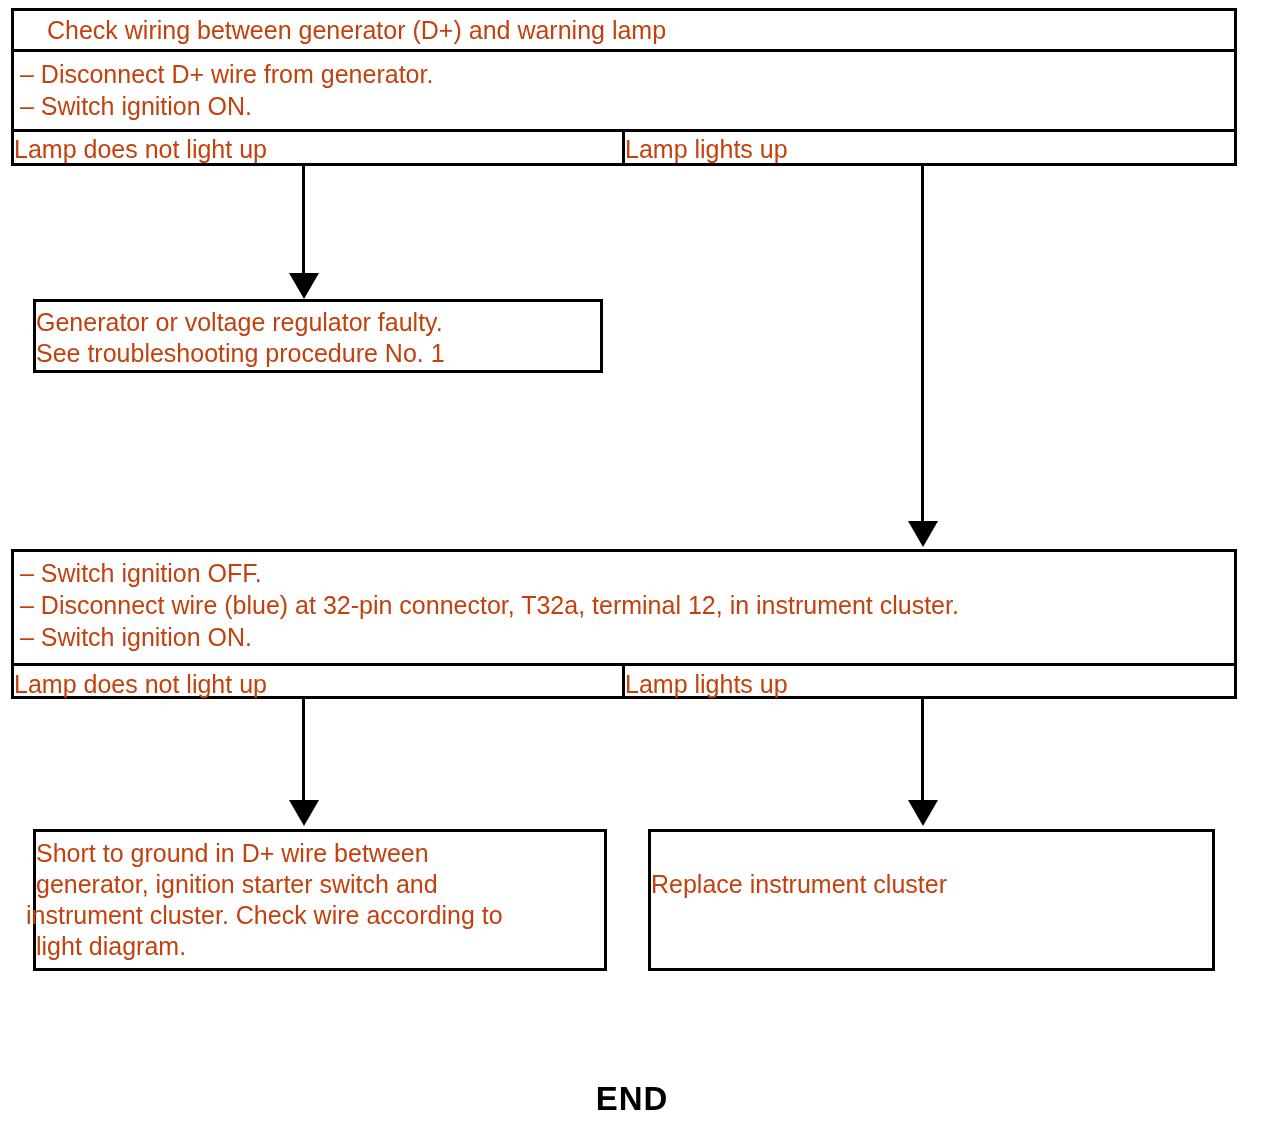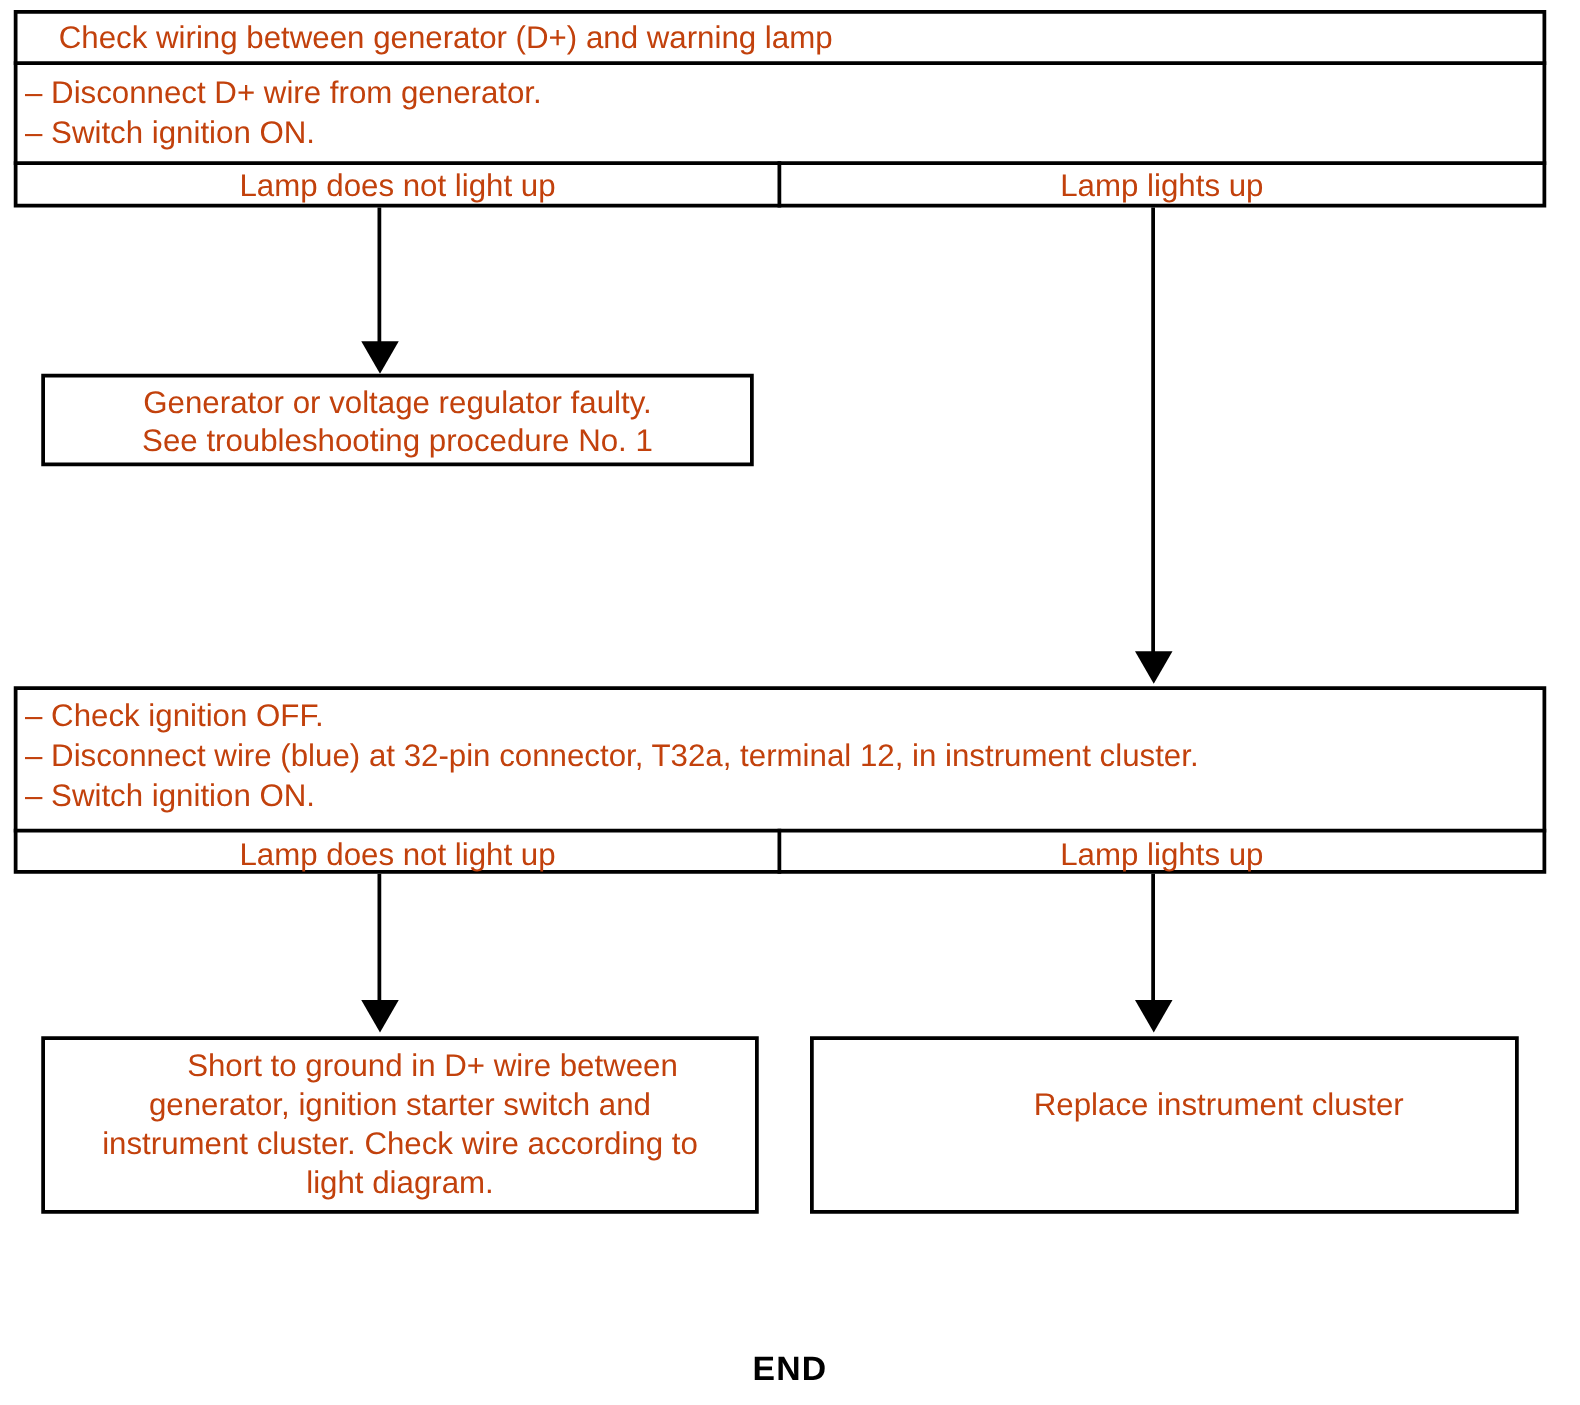--- a/index.html
+++ b/index.html
@@ -27,21 +27,20 @@
 
   .txt {
     position: absolute;
     box-sizing: border-box;
     font-size: 25px;
     line-height: 32px;
     color: #c2410c;
     white-space: pre;
   }
   .txt-center {
-    text-align: center;
   }
 
   
   .strip-divider {
     position: absolute;
     background: #000000;
   }
 
   .vline {
     position: absolute;
@@ -52,21 +51,21 @@
     position: absolute;
     width: 0;
     height: 0;
     border-left: 15px solid transparent;
     border-right: 15px solid transparent;
     border-top: 26px solid #000000;
   }
 
   .end-label {
     position: absolute;
-    font-size: 27px;
+    font-size: 33px;
     font-weight: bold;
     letter-spacing: 1px;
     text-align: center;
     color: #000000;
   }
 </style>
 </head>
 <body>
 
 <div id="page">
@@ -92,21 +91,21 @@
 
   <div class="vline" style="left:921px; top:166px; height:358px;"></div>
   <div class="arrowhead" style="left:908px; top:521px;"></div>
 
   <div class="box" style="left:33px; top:299px; width:570px; height:74px;"></div>
   <div class="txt txt-center" style="left:36px; top:306px; width:564px;">Generator or voltage regulator faulty.</div>
   <div class="txt txt-center" style="left:36px; top:337px; width:564px;">See troubleshooting procedure No. 1</div>
 
   <div class="box" style="left:11px; top:549px; width:1226px; height:150px;"></div>
 
-  <div class="txt" style="left:20px; top:557px; width:1190px;">– Check ignition OFF.</div>
+  <div class="txt" style="left:20px; top:557px; width:1190px;">– Switch ignition OFF.</div>
   <div class="txt" style="left:20px; top:589px; width:1190px;">– Disconnect wire (blue) at 32-pin connector, T32a, terminal 12, in instrument cluster.</div>
   <div class="txt" style="left:20px; top:621px; width:1190px;">– Switch ignition ON.</div>
 
   <div class="strip-divider" style="left:11px; top:663px; width:1226px; height:3px;"></div>
   <div class="strip-divider" style="left:622px; top:663px; width:3px; height:36px;"></div>
 
   <div class="txt txt-center" style="left:14px; top:668px; width:608px;">Lamp does not light up</div>
   <div class="txt txt-center" style="left:625px; top:668px; width:609px;">Lamp lights up</div>
 
   <div class="vline" style="left:302px; top:699px; height:105px;"></div>

